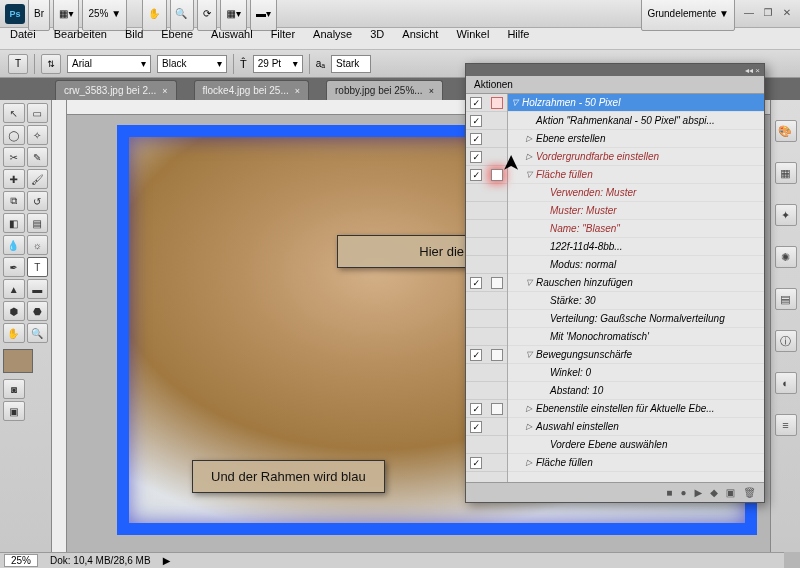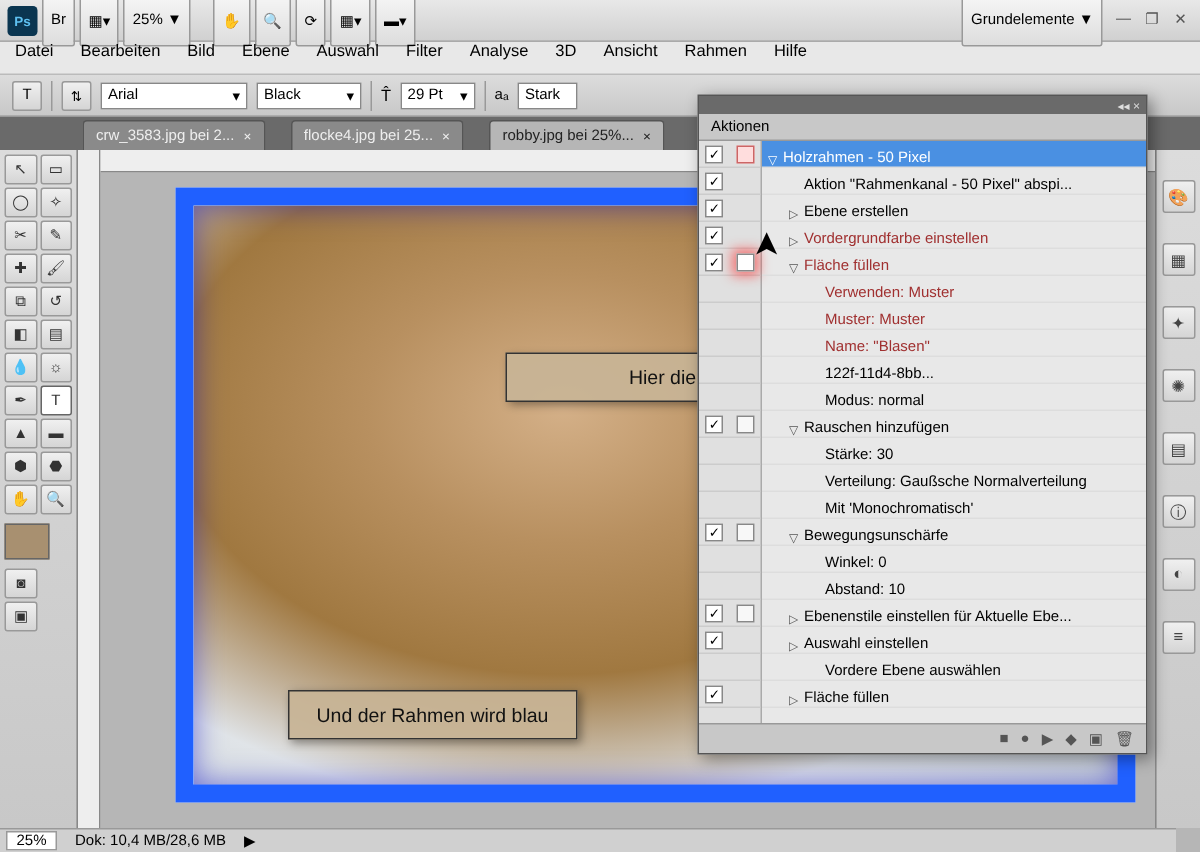--- a/index.html
+++ b/index.html
@@ -38,21 +38,21 @@
 .ap-titlebar { height: 12px; background: #6a6a6a; display: flex; justify-content: flex-end; align-items: center; padding: 0 4px; font-size: 8px; color: #ddd; }
 .ap-tab { height: 18px; background: #c8c8c8; display: flex; align-items: center; padding: 0 8px; font-size: 10px; border-bottom: 1px solid #999; }
 .ap-body { flex: 1; display: flex; overflow: hidden; background: #e8e8e8; }
 .ap-checks { width: 42px; background: #e0e0e0; border-right: 1px solid #aaa; }
 .ap-row-chk { height: 18px; display: flex; align-items: center; justify-content: space-around; border-bottom: 1px solid #ccc; }
 .chk { width: 12px; height: 12px; border: 1px solid #888; background: #fff; font-size: 9px; line-height: 10px; text-align: center; }
 .dlg { width: 12px; height: 12px; border: 1px solid #888; background: #f8f8f8; }
 .dlg.red { background: #ffdddd; border-color: #c66; }
 .dlg.active { background: #fff; box-shadow: 0 0 8px 3px rgba(255,50,50,.6); }
 .ap-list { flex: 1; overflow-y: auto; font-size: 10px; }
-.ap-item { height: 18px; display: flex; align-items: flex-end; padding-left: 4px; border-bottom: 1px solid #ddd; white-space: nowrap; overflow: hidden; }
+.ap-item { height: 18px; display: flex; align-items: center; padding-left: 4px; border-bottom: 1px solid #ddd; white-space: nowrap; overflow: hidden; font-style: italic; }
 .ap-item.hdr { background: #4a90e2; color: #fff; }
 .ap-item.red { color: #a03030; }
 .ap-item .tri { width: 10px; font-size: 8px; color: #555; }
 .ap-item.hdr .tri { color: #fff; }
 .ap-item .tri.open::before { content: "▽"; }
 .ap-item .tri.closed::before { content: "▷"; }
 .ap-item .sp { display: inline-block; }
 .ap-footer { height: 20px; background: #c8c8c8; border-top: 1px solid #999; display: flex; align-items: center; justify-content: flex-end; gap: 8px; padding: 0 8px; font-size: 10px; color: #555; }
 .arrow-annot { position: absolute; top: 150px; left: 502px; font-size: 22px; z-index: 60; color: #000; }
 .statusbar { position: absolute; bottom: 0; left: 0; right: 16px; height: 16px; background: #d0d0d0; border-top: 1px solid #999; display: flex; align-items: center; font-size: 10px; padding: 0 4px; gap: 12px; }
@@ -82,29 +82,29 @@
 <div class="menubar">
   <span>Datei</span>
   <span>Bearbeiten</span>
   <span>Bild</span>
   <span>Ebene</span>
   <span>Auswahl</span>
   <span>Filter</span>
   <span>Analyse</span>
   <span>3D</span>
   <span>Ansicht</span>
-  <span>Rahmen</span>
+  <span>Winkel</span>
   <span>Hilfe</span>
 </div>
 
 <div class="optbar">
   <div class="tbtn" style="display:flex;align-items:center;justify-content:center">T</div>
   <div class="divider"></div>
   <div class="tbtn" style="display:flex;align-items:center;justify-content:center;font-size:9px">⇅</div>
-  <div class="sel" style="width:98px">
+  <div class="sel" style="width:84px">
       <span>Arial</span>
       <span style="margin-left:auto">▾</span>
     </div>
   <div class="sel" style="width:70px">
       <span>Black</span>
       <span style="margin-left:auto">▾</span>
     </div>
   <div class="divider"></div>
   <span style="font-size:11px">T̂</span>
   <div class="sel" style="width:50px">

